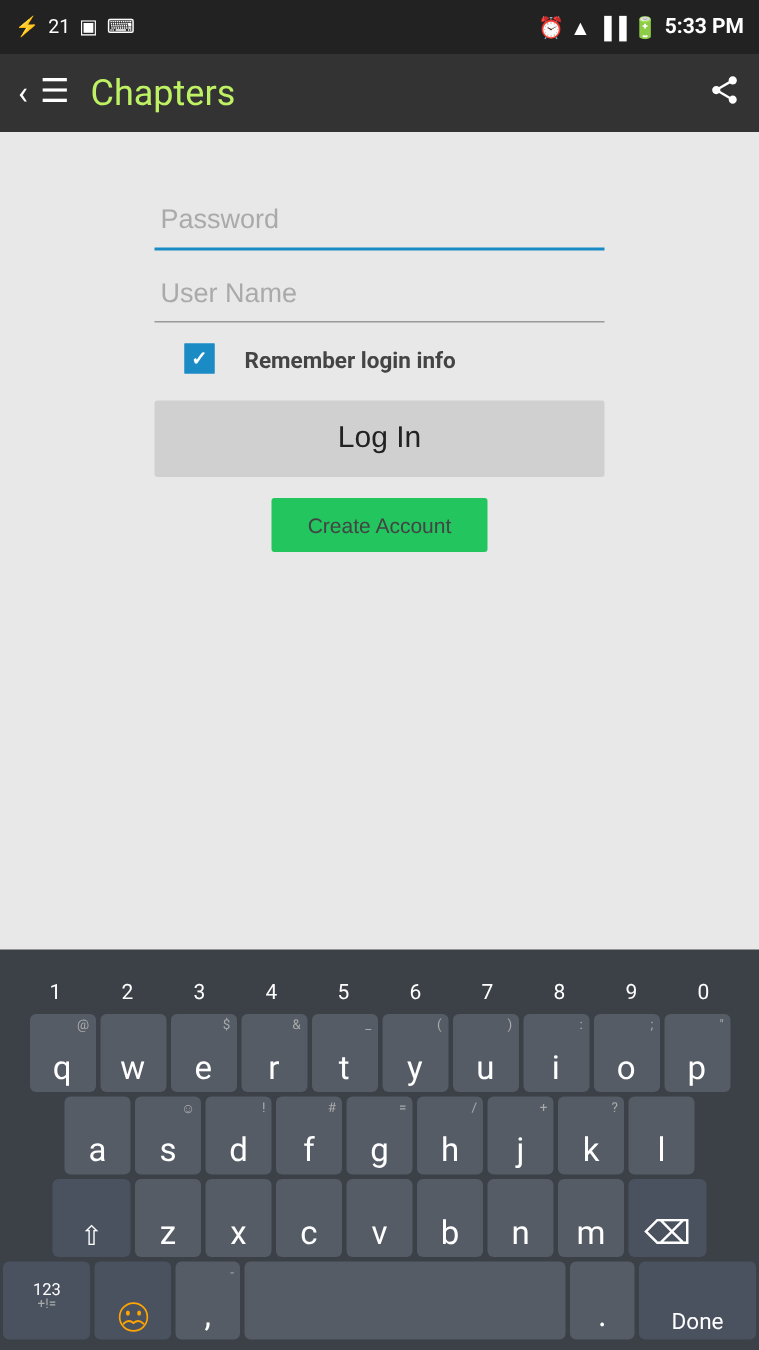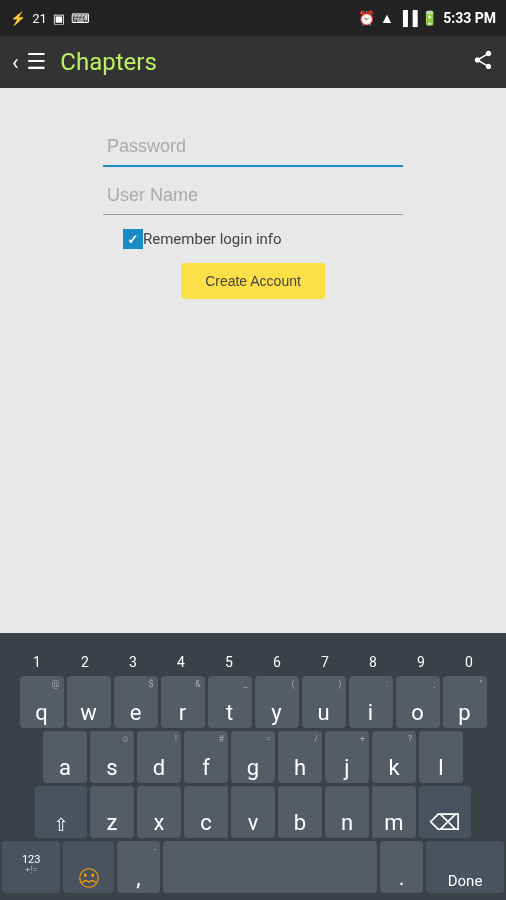--- a/index.html
+++ b/index.html
@@ -106,25 +106,26 @@
       border-bottom: 2px solid #1a8bc4;
       color: #333;
     }
 
     .input-field::placeholder {
       color: #aaa;
     }
 
     .remember-row {
       display: flex;
-      align-items: center;
-      gap: 0;
+      align-items: flex-end;
+      gap: 20px;
       align-self: flex-start;
       margin-left: 20px;
       margin-top: 4px;
+      font-weight: bold;
     }
 
     .checkbox-custom {
       width: 20px;
       height: 20px;
       background: #1a8bc4;
       border: 2px solid #1a8bc4;
       display: flex;
       align-items: center;
       justify-content: center;
@@ -148,21 +149,21 @@
       border: none;
       padding: 14px 0;
       font-size: 20px;
       color: #222;
       cursor: pointer;
       margin-top: 8px;
       border-radius: 2px;
     }
 
     .btn-create {
-      background: #fde047;
+      background: #22c55e;
       border: none;
       padding: 10px 24px;
       font-size: 14px;
       color: #444;
       cursor: pointer;
       border-radius: 2px;
       margin-top: 4px;
     }
 
     
@@ -298,20 +299,21 @@
 
     <input class="input-field active" type="password" placeholder="Password" style="">
 
     <input class="input-field" type="text" placeholder="User Name" style="">
 
     <div class="remember-row">
       <div class="checkbox-custom"></div>
       <span class="remember-label">Remember login info</span>
     </div>
 
+    <button class="btn-login">Log In</button>
 
     <button class="btn-create">Create Account</button>
 
   </div>
 </div>
 
 <div class="keyboard">
 
   <div class="key-row">
     <div class="key num-top">

